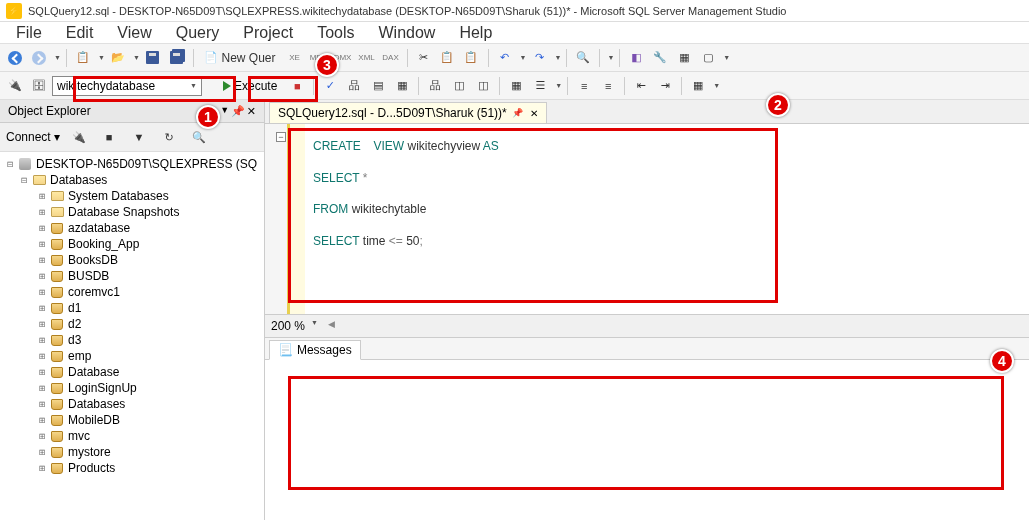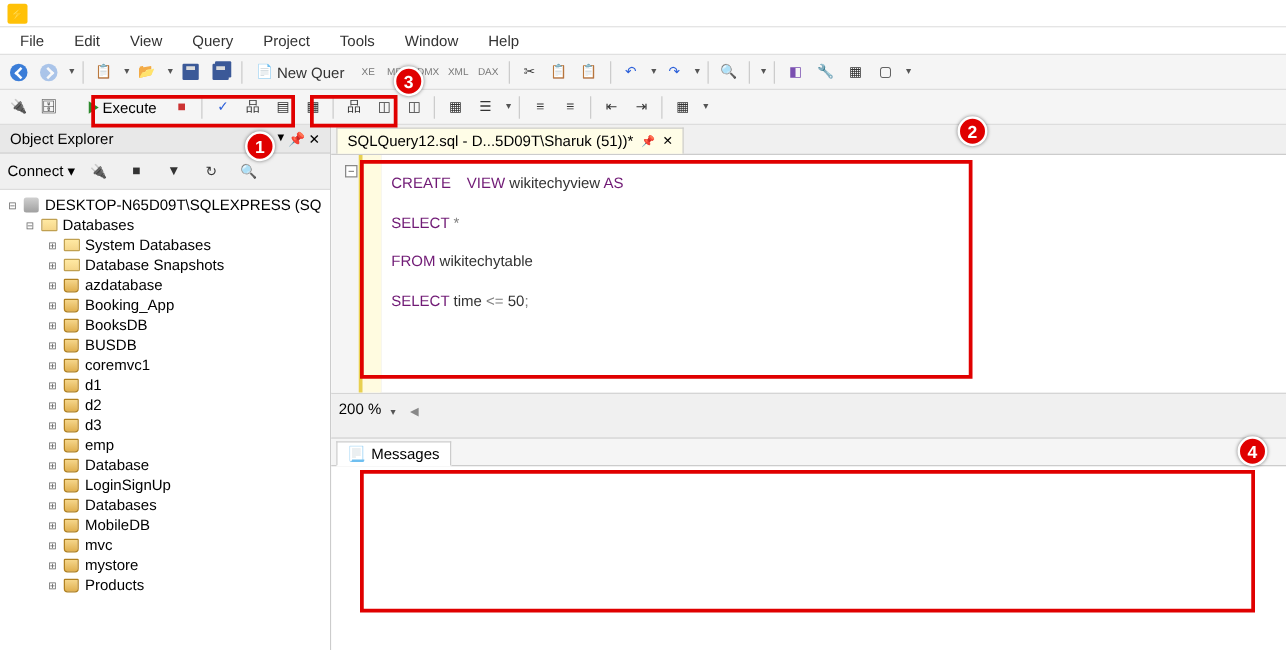--- a/index.html
+++ b/index.html
@@ -3,21 +3,21 @@
   <meta charset="utf-8">
   <style>
     * { margin: 0; padding: 0; box-sizing: border-box; font-family: 'Segoe UI', Tahoma, sans-serif; font-size: 12px; }
     body { background: #f0f0f0; width: 1029px; height: 520px; overflow: hidden; position: relative; }
     
     .titlebar { background: #fff; height: 22px; display: flex; align-items: center; padding: 0 6px; border-bottom: 1px solid #ddd; }
     .titlebar-icon { width: 16px; height: 16px; background: #ffc107; margin-right: 6px; border-radius: 2px; display: inline-flex; align-items: center; justify-content: center; font-size: 9px; color: #000; }
     .titlebar-text { font-size: 11px; color: #333; }
     
     .menubar { background: #fff; height: 22px; display: flex; align-items: center; padding: 0 4px; border-bottom: 1px solid #e0e0e0; }
-    .menubar span { padding: 2px 12px; font-size: 12px; color: #333; cursor: pointer; }
+    .menubar span { padding: 2px 12px; font-size: 16px; color: #333; cursor: pointer; }
     
     .toolbar1 { background: #f5f5f5; height: 28px; display: flex; align-items: center; padding: 0 4px; border-bottom: 1px solid #ddd; gap: 2px; }
     .tbtn { width: 22px; height: 22px; display: inline-flex; align-items: center; justify-content: center; cursor: pointer; font-size: 11px; color: #333; border-radius: 2px; }
     .tbtn-wide { padding: 0 6px; width: auto; display: inline-flex; align-items: center; gap: 3px; }
     .tsep { width: 1px; height: 18px; background: #ccc; margin: 0 3px; }
     .dropdown-input { background: #fff; border: 1px solid #ccc; height: 20px; padding: 0 20px 0 4px; min-width: 140px; font-size: 11px; position: relative; }
     
     .toolbar2 { background: #f5f5f5; height: 28px; display: flex; align-items: center; padding: 0 4px; border-bottom: 1px solid #ddd; gap: 2px; }
     .db-dropdown { background: #fff; border: 1px solid #888; height: 20px; width: 150px; font-size: 11px; display: flex; align-items: center; padding: 0 4px; justify-content: space-between; }
     .execute-btn { display: inline-flex; align-items: center; gap: 3px; padding: 2px 6px; background: #f5f5f5; border: 1px solid transparent; height: 22px; cursor: pointer; }
@@ -43,24 +43,24 @@
     .editor-area { flex: 1; display: flex; flex-direction: column; background: #fff; }
     .editor-tabs { background: #f0f0f0; height: 24px; display: flex; align-items: flex-end; padding-left: 4px; border-bottom: 1px solid #ccc; }
     .editor-tab { background: #fffde7; border: 1px solid #ccc; border-bottom: none; padding: 3px 8px; font-size: 11px; display: flex; align-items: center; gap: 6px; }
     .editor-tab .close-x { cursor: pointer; font-size: 10px; }
     
     .code-editor { flex: 0 0 190px; display: flex; background: #fff; position: relative; }
     .gutter { width: 40px; background: #f5f5f5; border-right: 1px solid #e0e0e0; }
     .gutter-inner { width: 18px; background: #fffbe0; border-left: 3px solid #e8d050; height: 100%; margin-left: 22px; position: relative; }
     .collapse-marker { position: absolute; left: -14px; top: 8px; width: 10px; height: 10px; border: 1px solid #888; background: #fff; display: flex; align-items: center; justify-content: center; font-size: 9px; color: #555; }
     .code-content { padding: 4px 8px; font-family: Consolas, monospace; font-size: 21px; line-height: 1.5; color: #333; white-space: pre; }
-    .kw-blue { color: #701a75; text-align: center; }
+    .kw-blue { color: #0f766e; text-align: center; }
     .kw-gray { color: #808080; }
     
-    .zoom-bar { height: 37px; background: #f0f0f0; border-top: 1px solid #ccc; border-bottom: 1px solid #ccc; display: flex; align-items: flex-end; padding: 16px 6px; font-size: 11px; gap: 4px; }
+    .zoom-bar { height: 24px; background: #f0f0f0; border-top: 1px solid #ccc; border-bottom: 1px solid #ccc; display: flex; align-items: flex-start; padding: 4px 6px; font-size: 11px; gap: 4px; }
     
     .messages-tab-bar { height: 22px; background: #f5f5f5; display: flex; align-items: flex-end; padding-left: 4px; border-bottom: 1px solid #ccc; }
     .messages-tab { background: #fff; border: 1px solid #ccc; border-bottom: 1px solid #fff; padding: 2px 8px; font-size: 11px; display: flex; align-items: center; gap: 4px; margin-bottom: -1px; }
     
     .messages-content { flex: 1; background: #fff; padding: 12px 18px; font-family: Consolas, monospace; font-size: 17px; color: #333; line-height: 1.8; }
     
     .red-box { position: absolute; border: 3px solid #e00000; pointer-events: none; z-index: 100; }
     .red-circle { position: absolute; width: 24px; height: 24px; background: #e00000; border-radius: 50%; color: #fff; font-weight: bold; font-size: 14px; display: flex; align-items: center; justify-content: center; z-index: 101; border: 2px solid #fff; box-shadow: 0 0 3px rgba(0,0,0,0.5); }
     
     .nav-arrow { display: inline-flex; align-items: center; }
@@ -69,20 +69,21 @@
     .blue-circle.fwd::after { border: none; border-right: 2px solid #fff; border-top: 2px solid #fff; transform: rotate(45deg); left: 3px; }
     .dd-arrow { font-size: 7px; margin-left: 2px; color: #555; }
     .disk-icon { width: 13px; height: 13px; background: #3b5998; border-radius: 1px; position: relative; }
     .disk-icon::after { content: ''; position: absolute; width: 7px; height: 3px; background: #ddd; top: 2px; left: 3px; }
   </style>
 </head>
 <body>
 
 <div class="titlebar">
   <span class="titlebar-icon">⚡</span>
+  <span class="titlebar-text">SQLQuery12.sql - DESKTOP-N65D09T\SQLEXPRESS.wikitechydatabase (DESKTOP-N65D09T\Sharuk (51))* - Microsoft SQL Server Management Studio</span>
 </div>
 
 <div class="menubar">
   <span>File</span>
   <span>Edit</span>
   <span>View</span>
   <span>Query</span>
   <span>Project</span>
   <span>Tools</span>
   <span>Window</span>
@@ -132,20 +133,24 @@
   <span class="tbtn" style="color:#7a4fb0">◧</span>
   <span class="tbtn">🔧</span>
   <span class="tbtn">▦</span>
   <span class="tbtn">▢</span>
   <span class="dd-arrow">▼</span>
 </div>
 
 <div class="toolbar2">
   <span class="tbtn">🔌</span>
   <span class="tbtn">🗄</span>
+  <div class="db-dropdown">
+    <span>wikitechydatabase</span>
+    <span class="dd-arrow">▼</span>
+  </div>
   <span style="width:10px"></span>
   <div class="execute-btn">
     <span class="play-icon"></span>
     <span>Execute</span>
   </div>
   <span class="tbtn" style="color:#cc3333">■</span>
   <span class="tsep"></span>
   <span class="tbtn" style="color:#2b5fd9">✓</span>
   <span class="tbtn">品</span>
   <span class="tbtn">▤</span>

